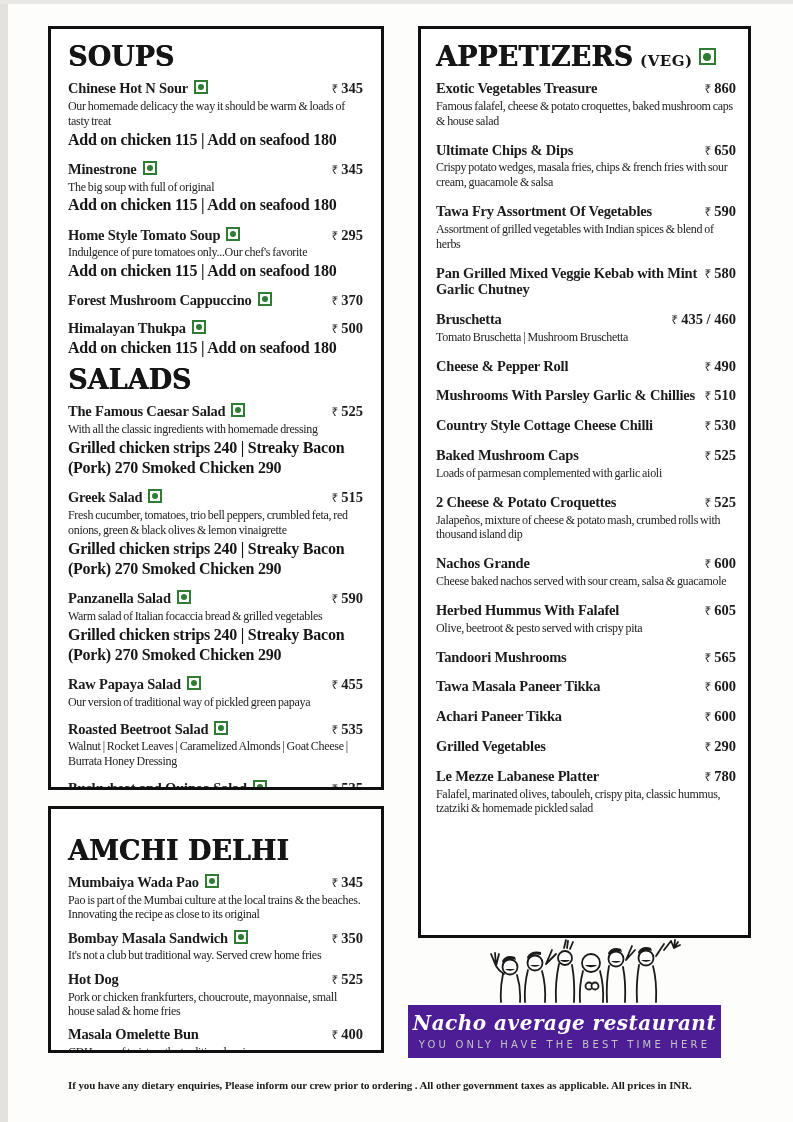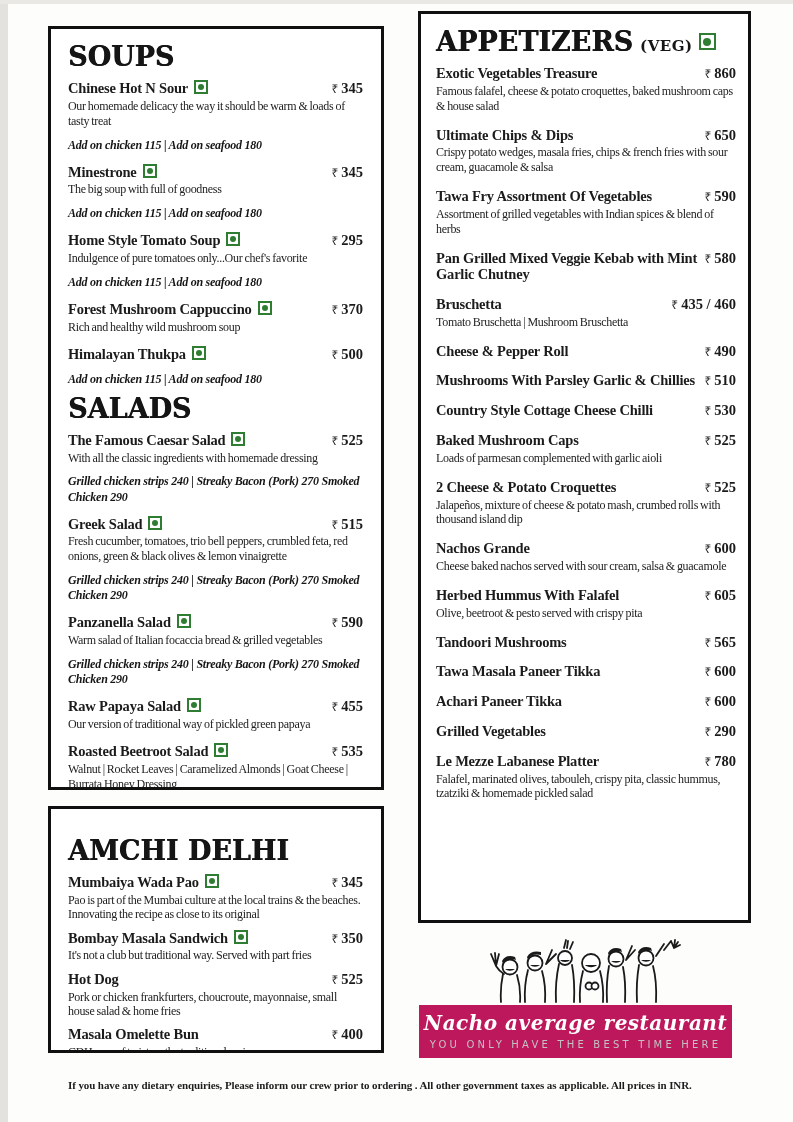--- a/index.html
+++ b/index.html
@@ -4,21 +4,21 @@
 <style>
   html,body{margin:0;padding:0;}
   body{width:793px;height:1122px;background:#eceae6;font-family:"Liberation Serif",serif;color:#1b1b1b;}
   .page{position:relative;width:793px;height:1122px;background:#fdfdfc;overflow:hidden;}
   .edge-left{position:absolute;left:0;top:0;width:8px;height:100%;background:#e3e2de;}
   .edge-top{position:absolute;left:0;top:0;width:100%;height:4px;background:#e9e8e4;}
 
   .box{position:absolute;box-sizing:border-box;border:3px solid #101010;background:#fff;overflow:hidden;}
   #box-soups{left:48px;top:26px;width:336px;height:764px;padding:8px 18px 8px 17px;}
   #box-amchi{left:48px;top:806px;width:336px;height:247px;padding:22px 18px 8px 17px;}
-  #box-apps {left:418px;top:11px;width:333px;height:912px;padding:8px 12px 8px 15px;}
+  #box-apps {left:418px;top:26px;width:333px;height:912px;padding:8px 12px 8px 15px;}
 
   h2.sec{font-family:"DejaVu Serif",serif;font-weight:700;font-size:27px;letter-spacing:0px;
          margin:4px 0 8px 0;color:#151515;text-shadow:0.5px 0 currentColor;}
   h2.sec .suffix{font-size:15px;letter-spacing:0.5px;margin-left:7px;text-shadow:none;font-weight:700;}
   h2.sec.later{margin-top:6px;}
 
   .item{margin-bottom:11px;}
   #box-apps .item{margin-bottom:13px;}
   #box-amchi .item{margin-bottom:8px;}
   .item:last-child{margin-bottom:0;}
@@ -29,24 +29,24 @@
   .price .rs{font-size:12px;font-weight:400;margin-right:3px;}
 
   .veg{display:inline-block;width:10px;height:10px;border:2px solid #2e7d32;background:#fff;
        position:relative;margin-left:6px;vertical-align:-1px;}
   .veg::after{content:"";position:absolute;inset:2px;border-radius:50%;background:#2e7d32;}
   .veg-lg{width:13px;height:13px;margin-left:6px;vertical-align:1px;}
   .veg-lg::after{inset:2.5px;}
 
   .desc{font-size:12px;line-height:1.24;letter-spacing:-0.3px;word-spacing:-0.6px;color:#222;margin-top:2px;}
   #box-amchi .desc{line-height:1.2;}
-  .addon{font-size:12px;font-weight:700;font-style:italic;line-height:1.26;letter-spacing:-0.25px;margin-top:9px;color:#161616;}
+  .addon{font-size:16px;font-weight:700;line-height:1.26;letter-spacing:-0.25px;margin-top:1px;color:#161616;}
 
   .logo-people{position:absolute;left:488px;top:938px;width:205px;height:68px;}
-  .logo-box{position:absolute;left:419px;top:1005px;width:313px;height:53px;background:#be185d;
+  .logo-box{position:absolute;left:408px;top:1005px;width:313px;height:53px;background:#4c1d95;
             color:#fff;text-align:center;box-sizing:border-box;padding-top:6px;}
   .logo-script{font-family:"DejaVu Serif",serif;font-style:italic;font-weight:700;font-size:20px;letter-spacing:0.5px;}
   .logo-tag{font-family:"DejaVu Sans",sans-serif;font-size:10px;letter-spacing:3.2px;color:#c3c3c3;margin-top:4px;}
 
   .footer{position:absolute;left:68px;top:1079px;width:700px;font-size:11px;font-weight:600;
           letter-spacing:-0.1px;color:#1d1d1d;}
 </style>
 </head>
 <body>
 
@@ -66,39 +66,38 @@
             </div>
             <div class="desc">Our homemade delicacy the way it should be warm &amp; loads of tasty treat</div>
             <div class="addon">Add on chicken 115 | Add on seafood 180</div>
           </div>
 
           <div class="item">
             <div class="row">
               <span class="iname"><span>Minestrone</span><span class="veg"></span></span>
               <span class="price"><span class="rs">₹</span><span>345</span></span>
             </div>
-            <div class="desc">The big soup with full of goodness</div>
+            <div class="desc">The big soup with full of original</div>
             <div class="addon">Add on chicken 115 | Add on seafood 180</div>
           </div>
 
           <div class="item">
             <div class="row">
               <span class="iname"><span>Home Style Tomato Soup</span><span class="veg"></span></span>
               <span class="price"><span class="rs">₹</span><span>295</span></span>
             </div>
             <div class="desc">Indulgence of pure tomatoes only...Our chef's favorite</div>
             <div class="addon">Add on chicken 115 | Add on seafood 180</div>
           </div>
 
           <div class="item">
             <div class="row">
               <span class="iname"><span>Forest Mushroom Cappuccino</span><span class="veg"></span></span>
               <span class="price"><span class="rs">₹</span><span>370</span></span>
             </div>
-            <div class="desc">Rich and healthy wild mushroom soup</div>
 
           </div>
 
           <div class="item">
             <div class="row">
               <span class="iname"><span>Himalayan Thukpa</span><span class="veg"></span></span>
               <span class="price"><span class="rs">₹</span><span>500</span></span>
             </div>
 
             <div class="addon">Add on chicken 115 | Add on seafood 180</div>
@@ -177,21 +176,21 @@
             </div>
             <div class="desc">Pao is part of the Mumbai culture at the local trains &amp; the beaches. Innovating the recipe as close to its original</div>
 
           </div>
 
           <div class="item">
             <div class="row">
               <span class="iname"><span>Bombay Masala Sandwich</span><span class="veg"></span></span>
               <span class="price"><span class="rs">₹</span><span>350</span></span>
             </div>
-            <div class="desc">It's not a club but traditional way. Served with part fries</div>
+            <div class="desc">It's not a club but traditional way. Served crew home fries</div>
 
           </div>
 
           <div class="item">
             <div class="row">
               <span class="iname"><span>Hot Dog</span></span>
               <span class="price"><span class="rs">₹</span><span>525</span></span>
             </div>
             <div class="desc">Pork or chicken frankfurters, choucroute, mayonnaise, small house salad &amp; home fries</div>
 

